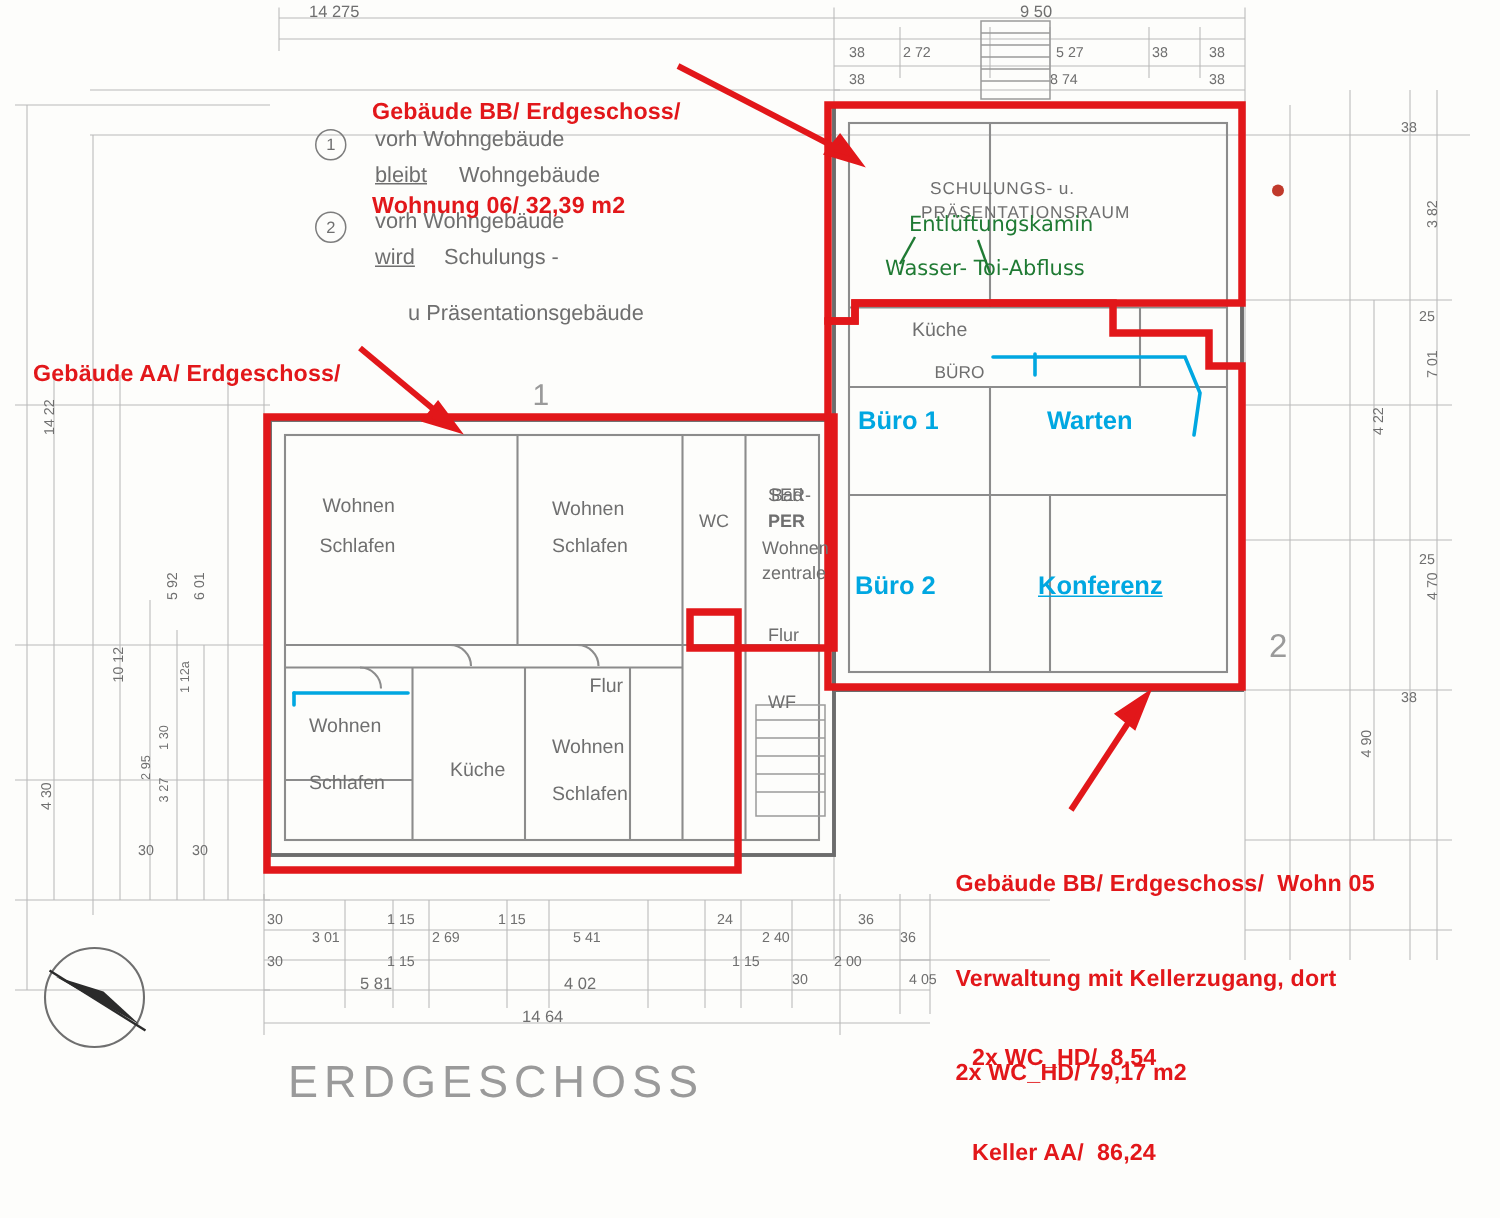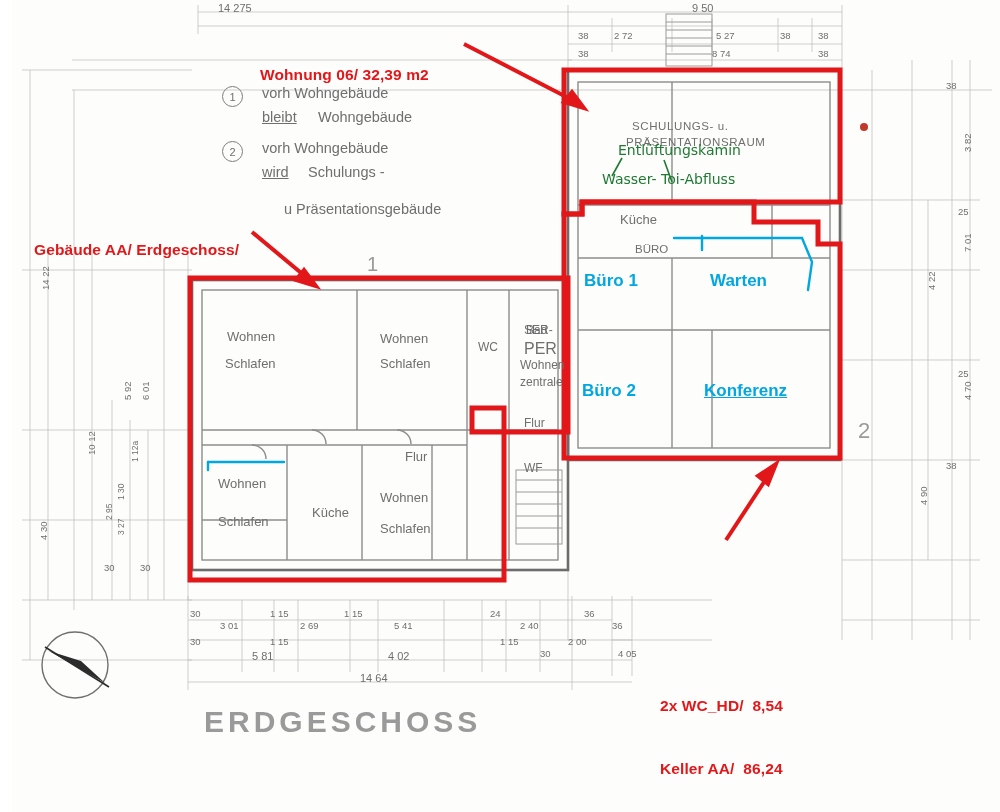--- a/index.html
+++ b/index.html
@@ -9,21 +9,21 @@
   }
   body {
     width: 1000px;
     height: 812px;
     position: relative;
     overflow: hidden;
     font-family: "Liberation Sans", sans-serif;
   }
   #stage {
     position: absolute;
-    left: 12px; top: 0;
+    left: 0; top: 0;
     width: 828px;
     height: 812px;
     background: #fdfdfb;
   }
   
   .bp {
     position: absolute;
     left: 0; top: 0;
     width: 1000px;
     height: 812px;
@@ -63,21 +63,21 @@
   .pencil.tiny { font-size: 8.5px; }
   .pencil.rot {
     transform-origin: left top;
     transform: rotate(-90deg);
   }
   .title-erd {
     position: absolute;
     color: #9a9a9a;
     font-size: 30px;
     letter-spacing: 4px;
-    font-weight: bold;
+    font-weight: normal;
     font-family: "Liberation Sans", sans-serif;
   }
   .footer {
     position: absolute;
     left: 0;
     bottom: 0;
     width: 1000px;
     height: 44px;
     background: #ffffff;
     border-top: 1px solid #e6e6e6;
@@ -354,21 +354,21 @@
   <div class="pencil" style="left:355px; top:253px; font-size:20px; color:#9a9a9a;">1</div>
   <div class="pencil" style="left:846px; top:418px; font-size:22px; color:#9a9a9a;">2</div>
 
   <div class="pencil" style="left:215px; top:329px; font-size:13px;">Wohnen</div>
   <div class="pencil" style="left:213px; top:356px; font-size:13px;">Schlafen</div>
   <div class="pencil" style="left:368px; top:331px; font-size:13px;">Wohnen</div>
   <div class="pencil" style="left:368px; top:356px; font-size:13px;">Schlafen</div>
   <div class="pencil" style="left:466px; top:323px; font-size:12px;margin-left:48px;">Bad</div>
   <div class="pencil" style="left:466px; top:340px; font-size:12px;">WC</div>
   <div class="pencil" style="left:512px; top:323px; font-size:12px;">SER-</div>
-  <div class="pencil" style="left:512px; top:340px; font-size:16px;">PER</div>
+  <div class="pencil" style="left:512px; top:340px; font-size:12px;font-weight:bold;">PER</div>
   <div class="pencil" style="left:508px; top:358px; font-size:12px;">Wohnen</div>
   <div class="pencil" style="left:508px; top:375px; font-size:12px;">zentrale</div>
   <div class="pencil" style="left:393px; top:449px; font-size:13px;">Flur</div>
   <div class="pencil" style="left:512px; top:416px; font-size:12px;">Flur</div>
   <div class="pencil" style="left:512px; top:461px; font-size:12px;">WF</div>
   <div class="pencil" style="left:206px; top:476px; font-size:13px;">Wohnen</div>
   <div class="pencil" style="left:206px; top:514px; font-size:13px;">Schlafen</div>
   <div class="pencil" style="left:300px; top:505px; font-size:13px;">Küche</div>
   <div class="pencil" style="left:368px; top:490px; font-size:13px;">Wohnen</div>
   <div class="pencil" style="left:368px; top:521px; font-size:13px;">Schlafen</div>
@@ -392,27 +392,33 @@
 
   <div class="hand" style="left:606px; top:142px;">Entlüftungskamin</div>
   <div class="hand" style="left:590px; top:171px;">Wasser- Toi-Abfluss</div>
 
   <div class="roomlabel" style="left:572px; top:271px;">Büro 1</div>
   <div class="roomlabel" style="left:698px; top:271px;">Warten</div>
   <div class="roomlabel" style="left:570px; top:381px;">Büro 2</div>
   <div class="roomlabel" style="left:692px; top:381px;text-decoration:underline;">Konferenz</div>
 
   <div class="anno" style="left:248px; top:22px;">
+    <div>Gebäude BB/ Erdgeschoss/</div>
     <div>Wohnung 06/ 32,39 m2</div>
   </div>
 
   <div class="anno" style="left:22px; top:197px;">
     <div>Gebäude AA/ Erdgeschoss/</div>
   </div>
 
+  <div class="anno" style="left:637px; top:537px;">
+    <div>Gebäude BB/ Erdgeschoss/  Wohn 05</div>
+    <div>Verwaltung mit Kellerzugang, dort</div>
+    <div>2x WC_HD/ 79,17 m2</div>
+  </div>
 
   <div class="anno" style="left:648px; top:653px;">
     <div>2x WC_HD/  8,54</div>
     <div>Keller AA/  86,24</div>
     
   </div>
 
 
 </div>
 

